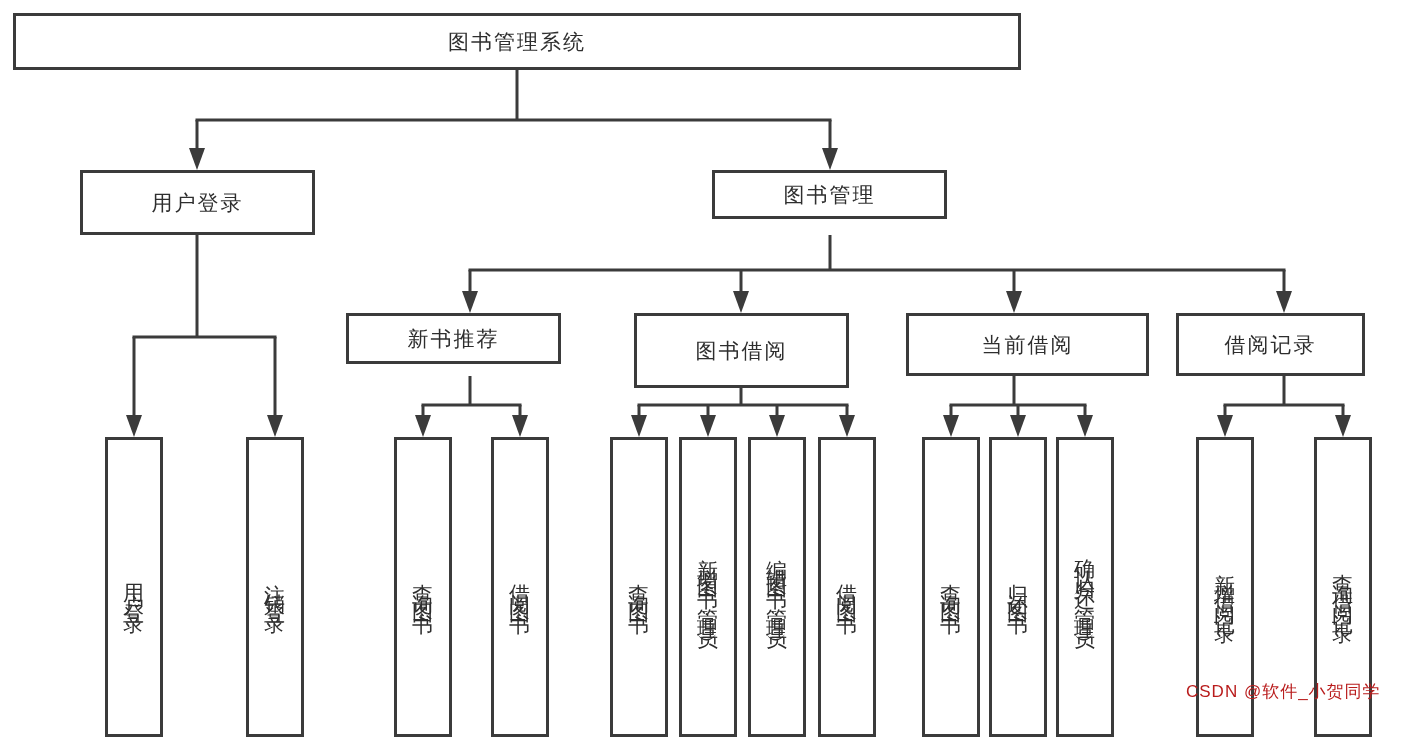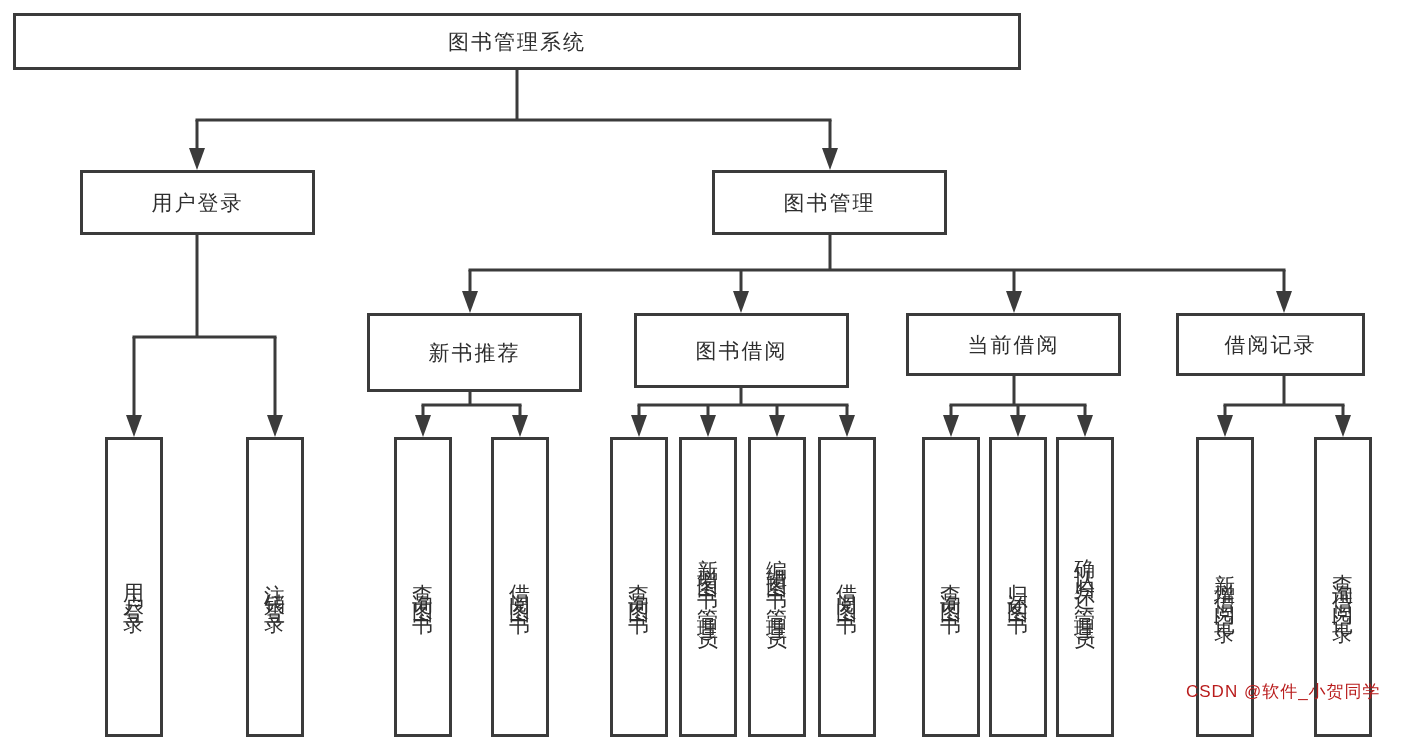--- a/index.html
+++ b/index.html
@@ -124,31 +124,31 @@
     </g>
   </svg>
 
   <div class="box h" style="left:13px;top:13px;width:1008px;height:57px">
     <span class="lbl">图书管理系统</span>
   </div>
 
   <div class="box h" style="left:80px;top:170px;width:235px;height:65px">
     <span class="lbl">用户登录</span>
   </div>
-  <div class="box h" style="left:712px;top:170px;width:235px;height:65px">
+  <div class="box h" style="left:712px;top:170px;width:235px;height:49px">
     <span class="lbl">图书管理</span>
   </div>
 
-  <div class="box h" style="left:367px;top:313px;width:215px;height:79px">
+  <div class="box h" style="left:346px;top:313px;width:215px;height:51px">
     <span class="lbl">新书推荐</span>
   </div>
   <div class="box h" style="left:634px;top:313px;width:215px;height:75px">
     <span class="lbl">图书借阅</span>
   </div>
-  <div class="box h" style="left:906px;top:313px;width:215px;height:63px">
+  <div class="box h" style="left:906px;top:313px;width:243px;height:63px">
     <span class="lbl">当前借阅</span>
   </div>
   <div class="box h" style="left:1176px;top:313px;width:189px;height:63px">
     <span class="lbl">借阅记录</span>
   </div>
 
   <div class="box v" style="left:105px;top:437px;width:58px;height:300px">
     <span class="lbl">用户登录</span>
   </div>
   <div class="box v" style="left:246px;top:437px;width:58px;height:300px">

